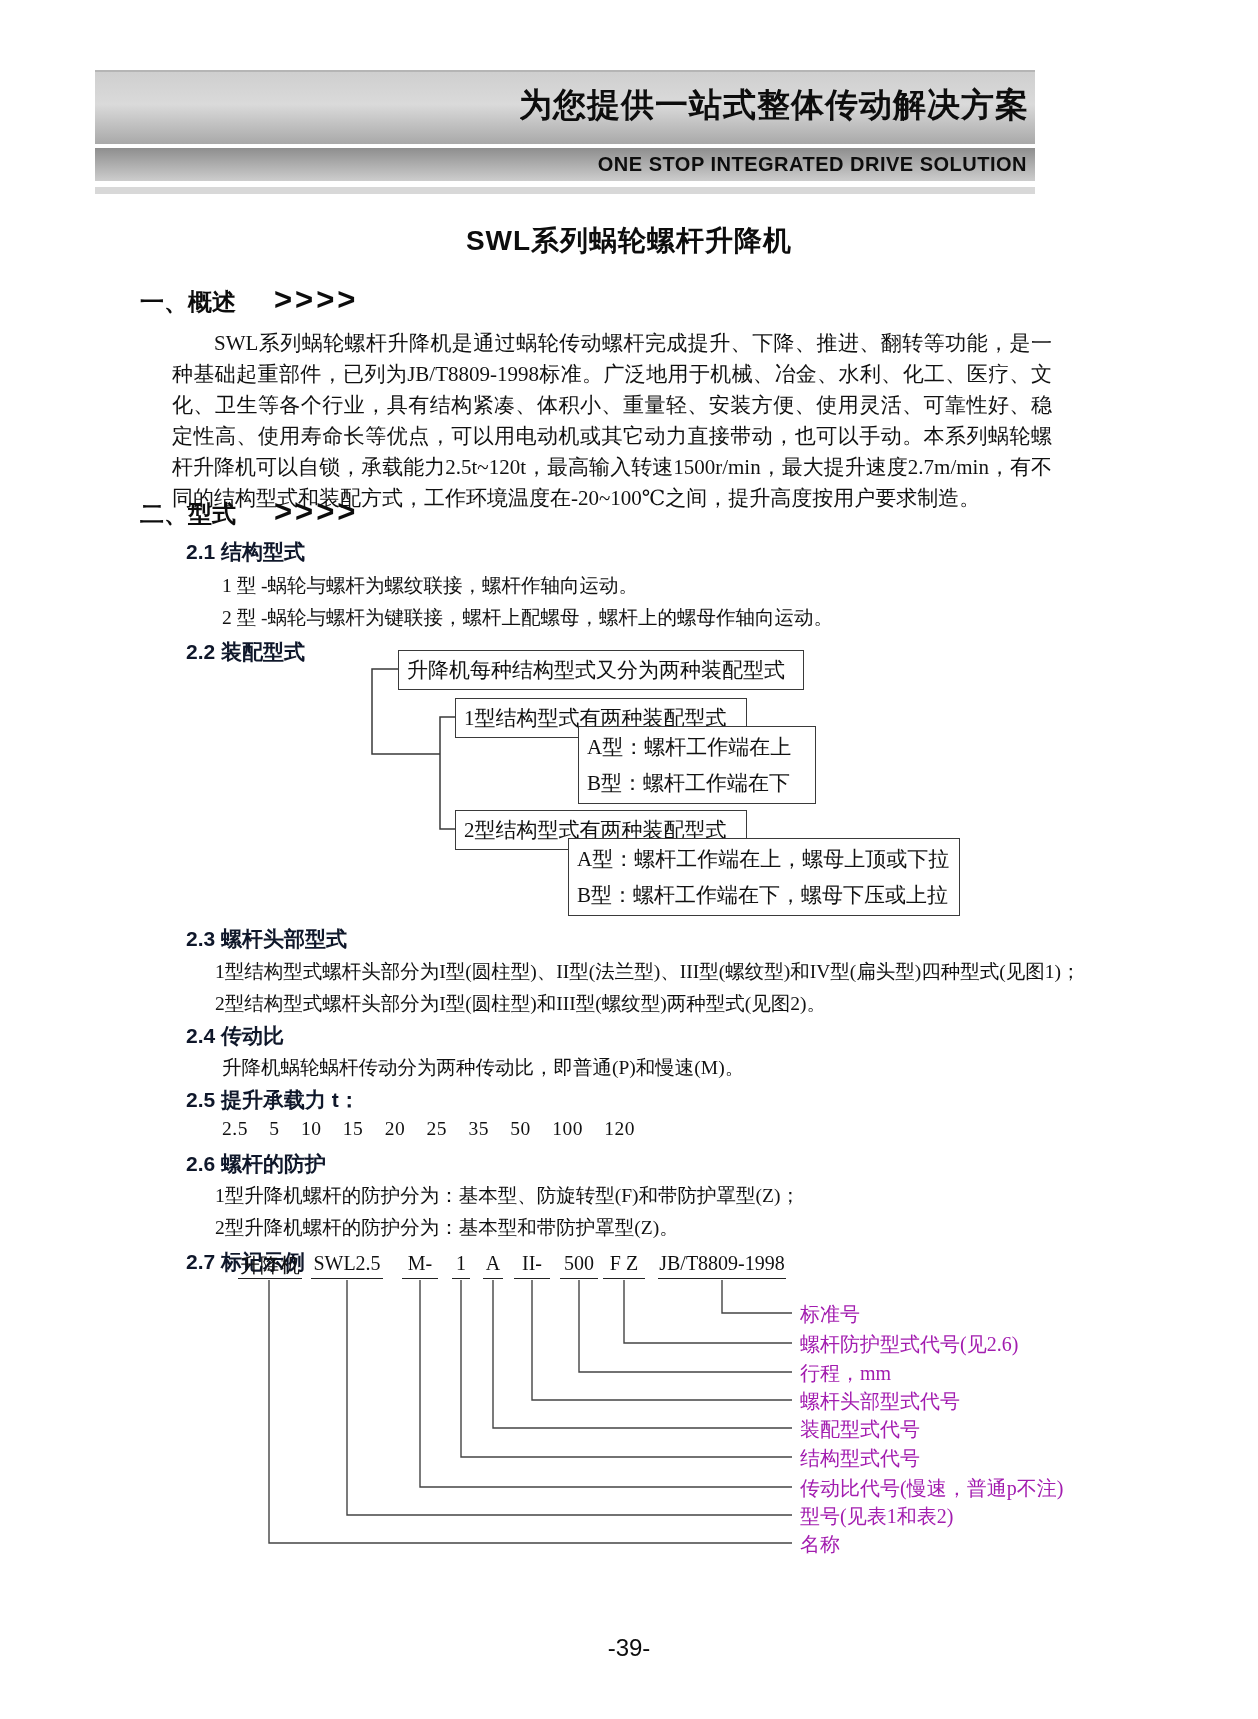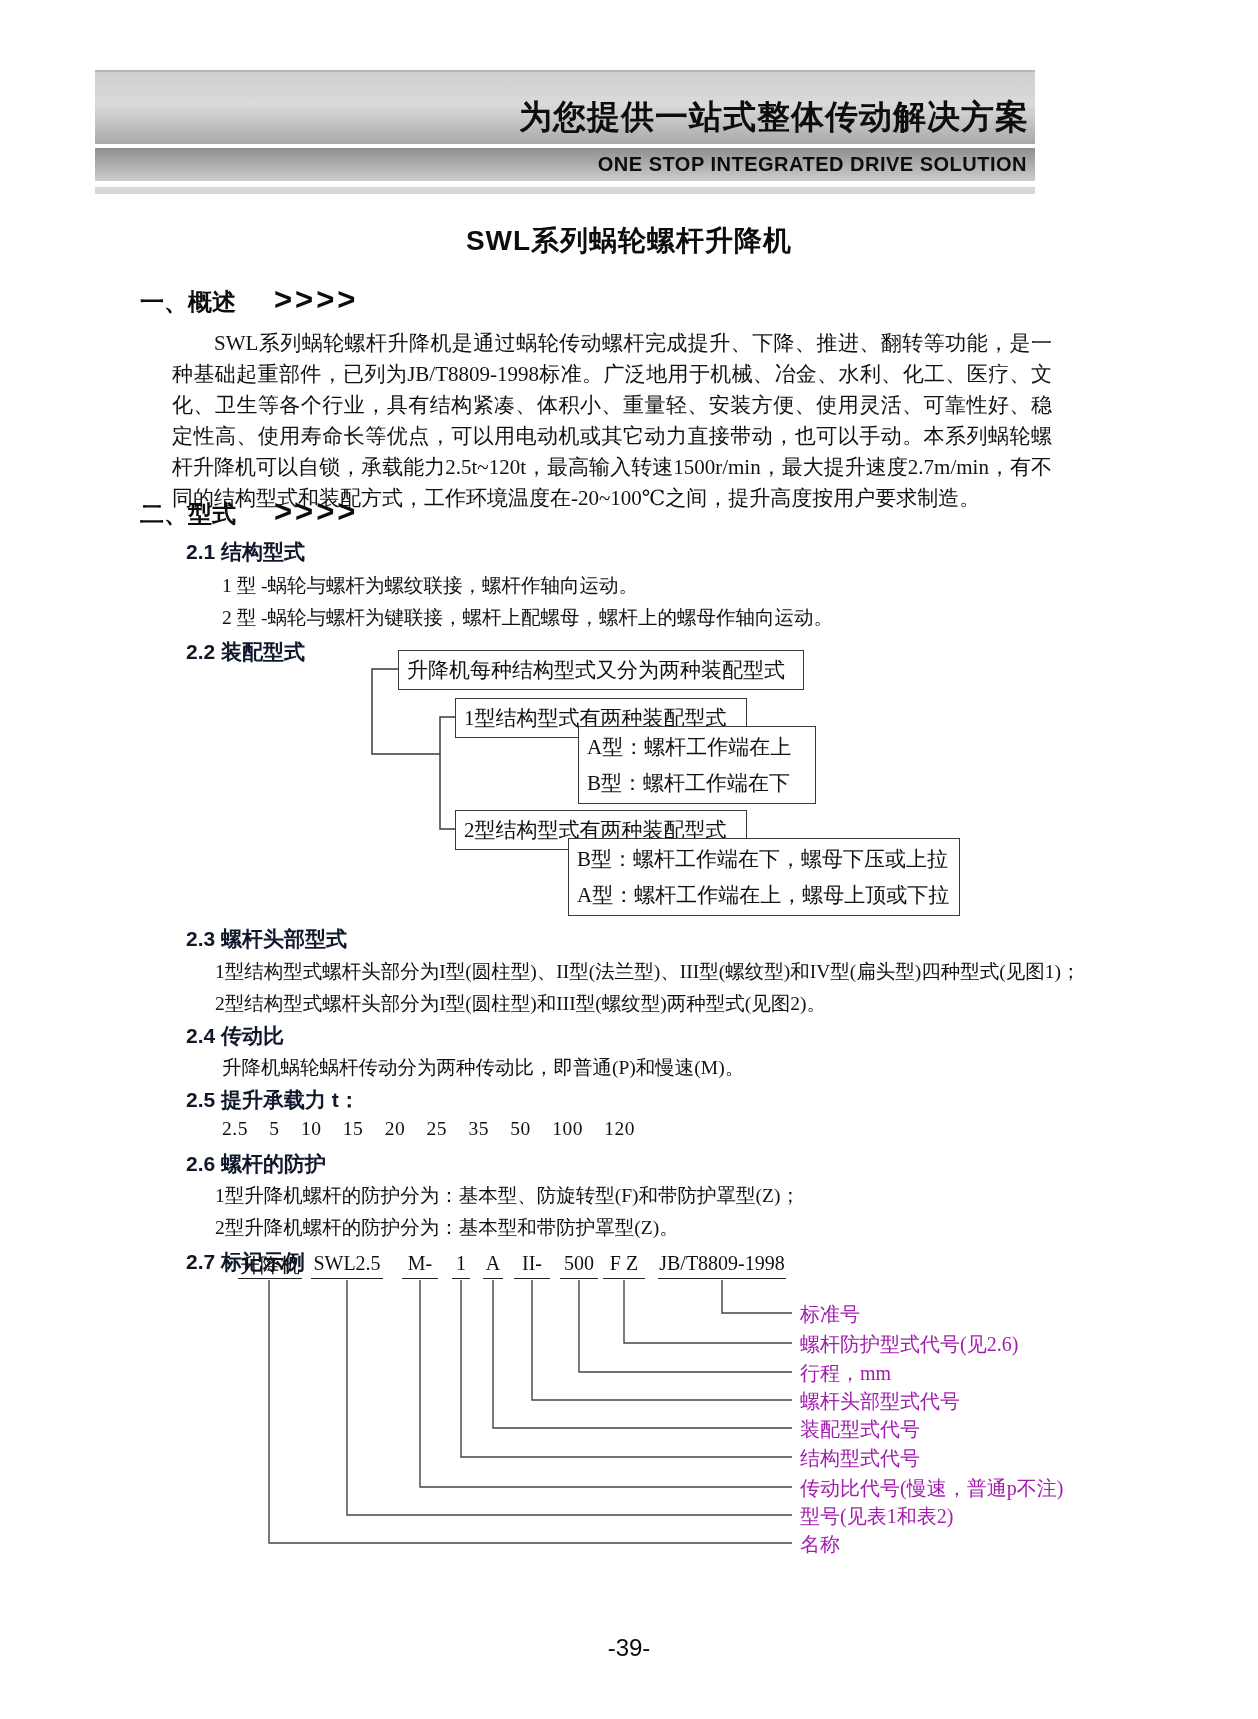--- a/index.html
+++ b/index.html
@@ -10,21 +10,21 @@
   
   .banner1{
     position:absolute;left:95px;top:70px;width:940px;height:72px;
     background:linear-gradient(#cfcfcf,#dadada 45%,#a9a9a9);
     border-top:2px solid #b5b5b5;
     display:flex;align-items:flex-end;justify-content:flex-end;
   }
   .banner1 .cn{
     font-family:"Liberation Serif","DejaVu Serif",serif;
     font-weight:700;font-size:33px;letter-spacing:1px;color:#0d0d0d;
-    padding:0 6px 4px 0;
+    padding:0 6px 16px 0;
   }
   .banner2{
     position:absolute;left:95px;top:148px;width:940px;height:33px;
     background:linear-gradient(#8e8e8e,#cdcdcd);
     display:flex;align-items:center;justify-content:flex-end;
   }
   .banner2 .en{
     font-family:"Liberation Sans","DejaVu Sans",sans-serif;
     font-weight:700;font-size:20px;color:#0d0d0d;padding-right:8px;letter-spacing:0.5px;
   }
@@ -134,22 +134,22 @@
     <div class="bl">1型结构型式有两种装配型式</div>
   </div>
   <div class="dbox" style="left:578px;top:726px;width:238px;height:78px;">
     <div class="bl">A型：螺杆工作端在上</div>
     <div class="bl">B型：螺杆工作端在下</div>
   </div>
   <div class="dbox" style="left:455px;top:810px;width:292px;height:40px;">
     <div class="bl">2型结构型式有两种装配型式</div>
   </div>
   <div class="dbox" style="left:568px;top:838px;width:392px;height:78px;">
+    <div class="bl">A型：螺杆工作端在上，螺母上顶或下拉</div>
     <div class="bl">B型：螺杆工作端在下，螺母下压或上拉</div>
-    <div class="bl">A型：螺杆工作端在上，螺母上顶或下拉</div>
   </div>
 
   <div class="h-sub" style="left:186px;top:925px;">2.3 螺杆头部型式</div>
   <div class="body-line" style="left:215px;top:958px;">1型结构型式螺杆头部分为I型(圆柱型)、II型(法兰型)、III型(螺纹型)和IV型(扁头型)四种型式(见图1)；</div>
   <div class="body-line" style="left:215px;top:990px;">2型结构型式螺杆头部分为I型(圆柱型)和III型(螺纹型)两种型式(见图2)。</div>
 
   <div class="h-sub" style="left:186px;top:1022px;">2.4 传动比</div>
   <div class="body-line" style="left:222px;top:1054px;">升降机蜗轮蜗杆传动分为两种传动比，即普通(P)和慢速(M)。</div>
 
   <div class="h-sub" style="left:186px;top:1086px;">2.5 提升承载力 t：</div>

